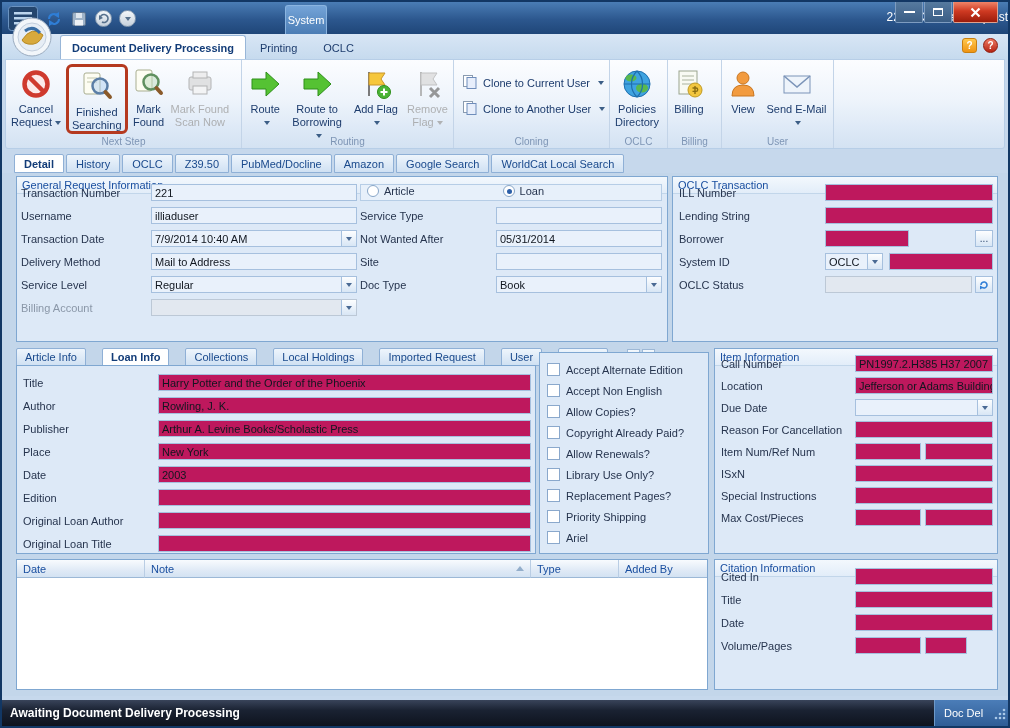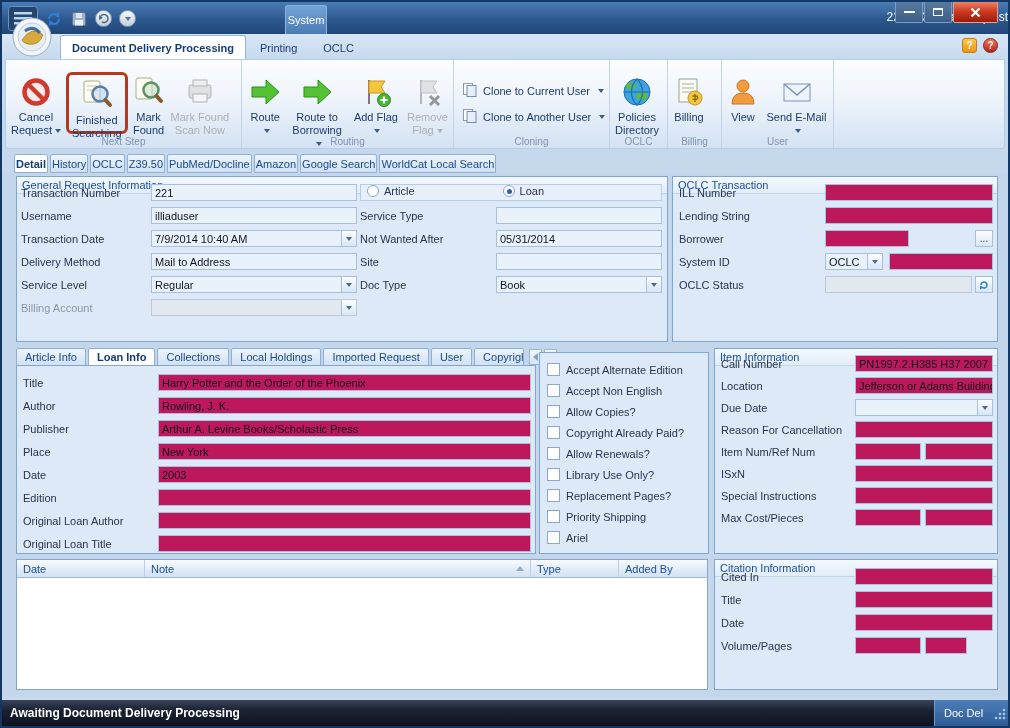--- a/index.html
+++ b/index.html
@@ -26,34 +26,34 @@
   .tabrow{position:absolute;top:32px;left:0;right:0;height:25px;background:linear-gradient(#d8e6f5,#c6daee);}
   .rtabs{position:absolute;left:58px;top:1px;display:flex;height:24px;gap:2px;}
   .rtab{height:24px;padding:0 11px;display:flex;align-items:center;font-size:11px;color:#1d3c6d;cursor:pointer;border:1px solid transparent;border-bottom:none;}
   .rtab.active{background:#fff;border-color:#98b6d8;border-radius:3px 3px 0 0;font-weight:bold;color:#123c78;}
   .helpicons{position:absolute;right:10px;top:4px;display:flex;gap:6px;}
   .help-a{width:15px;height:15px;border-radius:3px;background:linear-gradient(#ffc84d,#ef9413);border:1px solid #c87f10;color:#fff;font-size:10px;font-weight:bold;display:flex;align-items:center;justify-content:center;cursor:pointer;}
   .help-b{width:15px;height:15px;border-radius:50%;background:linear-gradient(#ef7b64,#b52313);border:1px solid #8e1a0c;color:#fff;font-size:10px;font-weight:bold;display:flex;align-items:center;justify-content:center;cursor:pointer;}
 
   
   .ribbon{position:absolute;top:57px;left:3px;right:3px;height:90px;background:linear-gradient(180deg,#fcfdff 0%,#eef4fb 45%,#dfeaf7 75%,#d4e2f2 100%);border:1px solid #b7cee7;border-radius:0 0 3px 3px;display:flex;}
-  .rgroup{position:relative;height:100%;border-right:1px solid #c3d4e8;padding:12px 2px 14px 2px;display:flex;align-items:flex-start;}
+  .rgroup{position:relative;height:100%;border-right:1px solid #c3d4e8;padding:4px 2px 14px 2px;display:flex;align-items:flex-start;}
   .rgroup-label{position:absolute;bottom:1px;left:0;right:0;text-align:center;font-size:10px;color:#7e95b5;}
   .bigbtn{display:flex;flex-direction:column;align-items:center;padding:4px 3px 2px 3px;border-radius:3px;font-size:11px;color:#1d3c6d;text-align:center;line-height:13px;cursor:pointer;}
   .bigbtn .ic{width:32px;height:32px;margin-bottom:3px;}
   .bigbtn.disabled{color:#96a2b0;filter:grayscale(1);opacity:.8;cursor:default;}
   .caret{display:inline-block;width:0;height:0;border-left:3px solid transparent;border-right:3px solid transparent;border-top:4px solid #3c5e86;margin-left:3px;vertical-align:middle;}
   .bigbtn.disabled .caret{border-top-color:#9aa6b4;}
   .highlight-ring{border:3px solid #b5391f;border-radius:6px;margin:0 2px;display:flex;align-self:stretch;}
   .smallbtn{display:flex;align-items:center;gap:5px;font-size:11px;color:#1d3c6d;padding:2px 6px;height:22px;cursor:pointer;white-space:nowrap;}
   .cloning-stack{display:flex;flex-direction:column;margin-top:8px;gap:4px;}
 
   
   .dtabs{position:absolute;top:152px;left:12px;display:flex;gap:2px;height:19px;}
-  .dtab{padding:0 1px;display:flex;align-items:center;font-size:11px;color:#19498c;background:linear-gradient(#eef5fc,#d0e1f3);border:1px solid #8fb0d6;border-radius:2px 2px 0 0;cursor:pointer;white-space:nowrap;}
+  .dtab{padding:0 9px;display:flex;align-items:center;font-size:11px;color:#19498c;background:linear-gradient(#eef5fc,#d0e1f3);border:1px solid #8fb0d6;border-radius:2px 2px 0 0;cursor:pointer;white-space:nowrap;}
   .dtab.active{background:#fff;font-weight:bold;color:#123c78;}
 
   
   .main{position:absolute;top:171px;left:0;right:0;bottom:30px;background:#c3d6ea;}
   .gbox{position:absolute;background:#dde9f7;border:1px solid #7fa7d1;}
   .gbox-h{height:17px;line-height:16px;padding-left:5px;font-size:11px;color:#1a4fa0;background:linear-gradient(#f3f8fd,#e2edf9);border-bottom:1px solid #c2d6ea;}
   .gcol{position:absolute;}
   .row{display:flex;align-items:center;height:17px;margin-bottom:6px;}
   .lbl{font-size:11px;color:#26344e;white-space:nowrap;overflow:hidden;}
   .lbl.dim{color:#8a97a8;}
@@ -64,21 +64,21 @@
   .fval{flex:1;padding:0 3px;overflow:hidden;white-space:nowrap;}
   .dd-btn{width:15px;align-self:stretch;background:linear-gradient(#fdfeff,#d8e6f5);border-left:1px solid #a6c0de;display:flex;align-items:center;justify-content:center;cursor:pointer;}
   .dd-btn .caret{margin-left:0;border-top-color:#4a6a94;}
   .minibtn{width:18px;height:17px;background:linear-gradient(#fdfeff,#d8e6f5);border:1px solid #a6c0de;font-size:10px;color:#2c466e;display:flex;align-items:center;justify-content:center;cursor:pointer;}
   .radio-strip{flex:1;height:17px;background:#e7f0fa;border:1px solid #b6cde6;display:flex;align-items:flex-start;}
   .radio{width:12px;height:12px;border-radius:50%;background:#fff;border:1px solid #88a6c8;margin-right:5px;position:relative;cursor:pointer;flex:none;}
   .radio.sel::after{content:"";position:absolute;left:3px;top:3px;width:5px;height:5px;border-radius:50%;background:#2c5fa8;}
   .rlabel{font-size:11px;color:#26344e;cursor:pointer;}
   .cbrow{display:flex;align-items:center;height:21px;font-size:11px;color:#26344e;}
   .cb{width:13px;height:13px;background:#fff;border:1px solid #8aa8cc;margin-right:6px;flex:none;cursor:pointer;}
-  .subtabs{position:absolute;left:14px;top:175px;display:flex;gap:2px;height:18px;}
+  .subtabs{position:absolute;left:14px;top:175px;display:flex;gap:16px;height:18px;}
   .stab{padding:0 8px;display:flex;align-items:center;font-size:11px;color:#19498c;background:linear-gradient(#eef5fc,#d0e1f3);border:1px solid #8fb0d6;border-radius:2px 2px 0 0;cursor:pointer;white-space:nowrap;}
   .stab.active{background:#fff;font-weight:bold;color:#123c78;}
   .stab.clip{max-width:50px;overflow:hidden;}
   .scrollarrows{display:flex;gap:2px;align-items:center;margin-left:3px;}
   .sarrow{width:13px;height:16px;background:linear-gradient(#f3f8fd,#d6e4f3);border:1px solid #9db8d6;display:flex;align-items:center;justify-content:center;cursor:pointer;}
   .tri-l{width:0;height:0;border-top:4px solid transparent;border-bottom:4px solid transparent;border-right:5px solid #8aa0ba;}
   .tri-r{width:0;height:0;border-top:4px solid transparent;border-bottom:4px solid transparent;border-left:5px solid #39699e;}
   .tri-up{width:0;height:0;border-left:4px solid transparent;border-right:4px solid transparent;border-bottom:5px solid #93aecb;}
 
   .panel{position:absolute;background:#dde9f7;border:1px solid #7fa7d1;}

